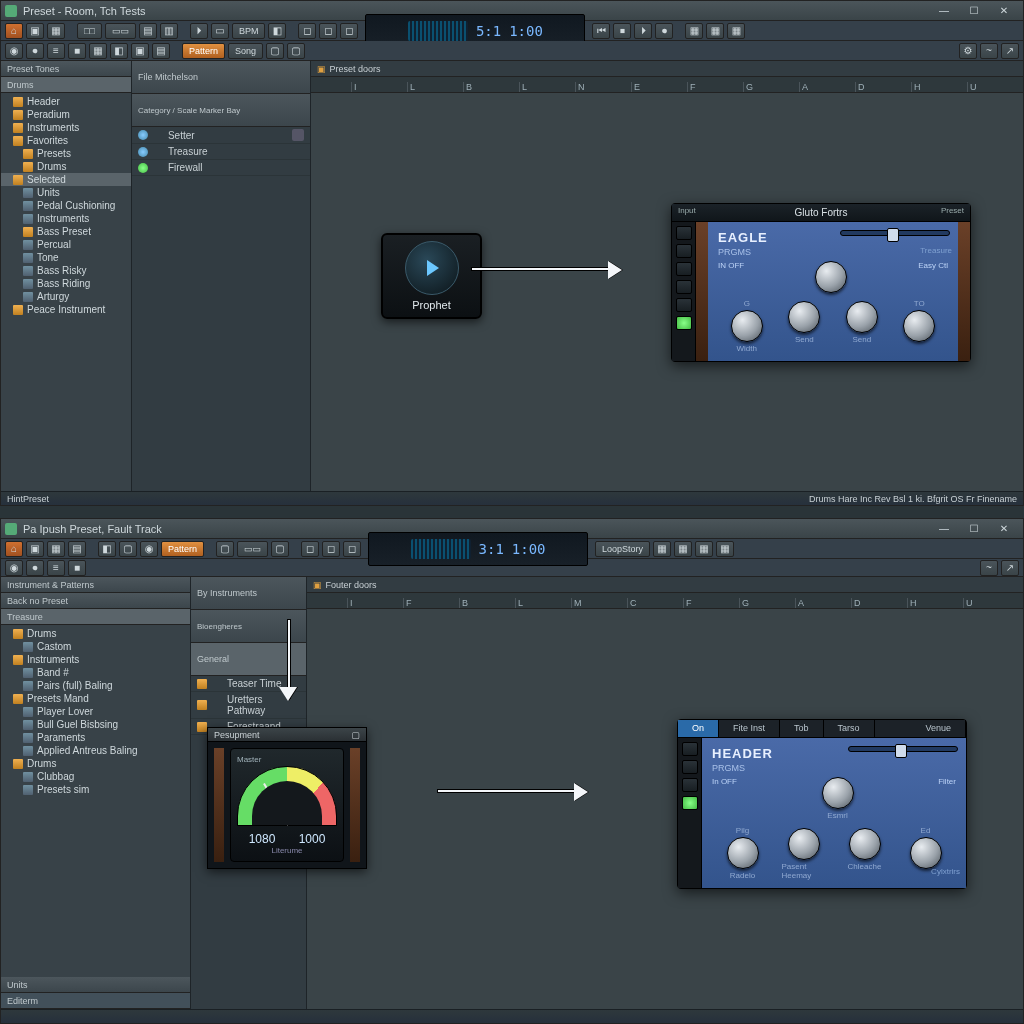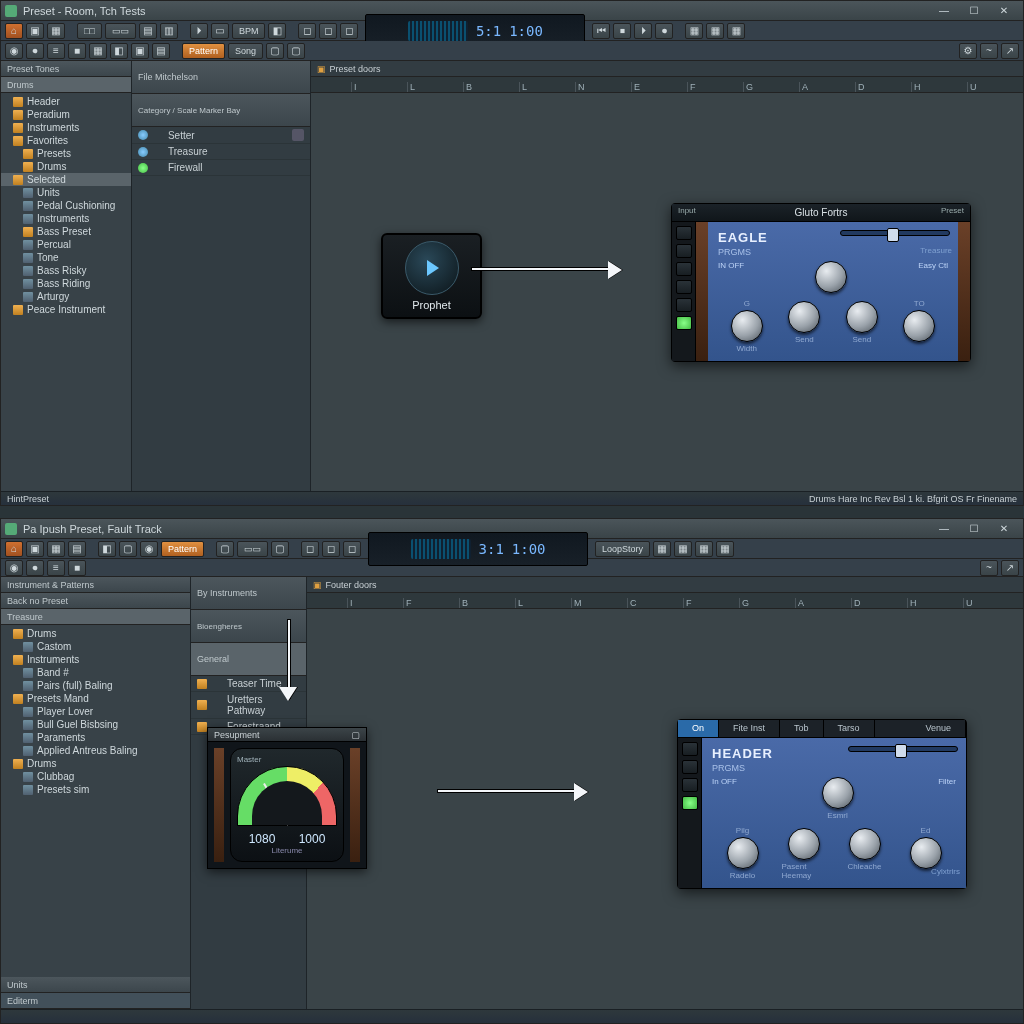--- a/index.html
+++ b/index.html
@@ -94,21 +94,21 @@
   .instr .tabs { height:18px; background:#1c2228; display:flex; border-bottom:1px solid #000; }
   .instr .tabs .tab { padding:3px 14px; font-size:9px; color:#b8c4cc; border-right:1px solid #000; }
   .instr .tabs .tab.on { background:#2a6aa8; color:#fff; }
 
   
   .gauge-win { position:absolute; background:#14181c; border:1px solid #000; box-shadow:0 3px 10px rgba(0,0,0,.6); }
   .gauge-win .gw-title { height:14px; background:linear-gradient(#3c4448,#2a3034); display:flex; align-items:center; padding:0 6px; font-size:9px; color:#c8d0d4; border-bottom:1px solid #000; }
   .gauge-win .gw-title .x { margin-left:auto; }
   .gauge-win .gbody { padding:6px; display:flex; gap:6px; background:#10151a; }
   .gauge-win .gwood { width:10px; background:linear-gradient(#6a4028,#3a2010); }
-  .gauge { flex:1; background:linear-gradient(#20282c,#0c1014); border:1px solid #000; border-radius:12px; padding:6px; text-align:center; }
+  .gauge { flex:1; background:linear-gradient(#20282c,#0c1014); border:1px solid #000; border-radius:4px; padding:6px; text-align:center; }
   .gauge .top { display:flex; justify-content:space-between; font-size:8px; color:#9fb0b8; margin-bottom:2px;}
   .gauge .arc { width:100px; height:60px; margin:0 auto; border-radius:100px 100px 0 0; background:conic-gradient(from -90deg at 50% 100%, #6d6 0 90deg, #ee6 90deg 130deg, #e66 130deg 180deg, #222 180deg 360deg); position:relative; border:1px solid #000;}
   .gauge .arc::after{content:"";position:absolute;inset:14px 14px 0 14px;border-radius:100px 100px 0 0;background:#14181c;}
   .gauge .needle { position:absolute; left:50%; bottom:0; width:2px; height:48px; background:#eee; transform-origin:bottom center; transform:rotate(-30deg);}
   .gauge .nums { display:flex; justify-content:space-around; margin-top:6px; font-family:monospace; font-size:12px; color:#cfe8ff;}
   .gauge .nlab { font-size:8px; color:#88a; }
 
   
   #win-bottom .left-pane { width: 190px; }
   #win-bottom .mid-pane  { width: 116px; }

